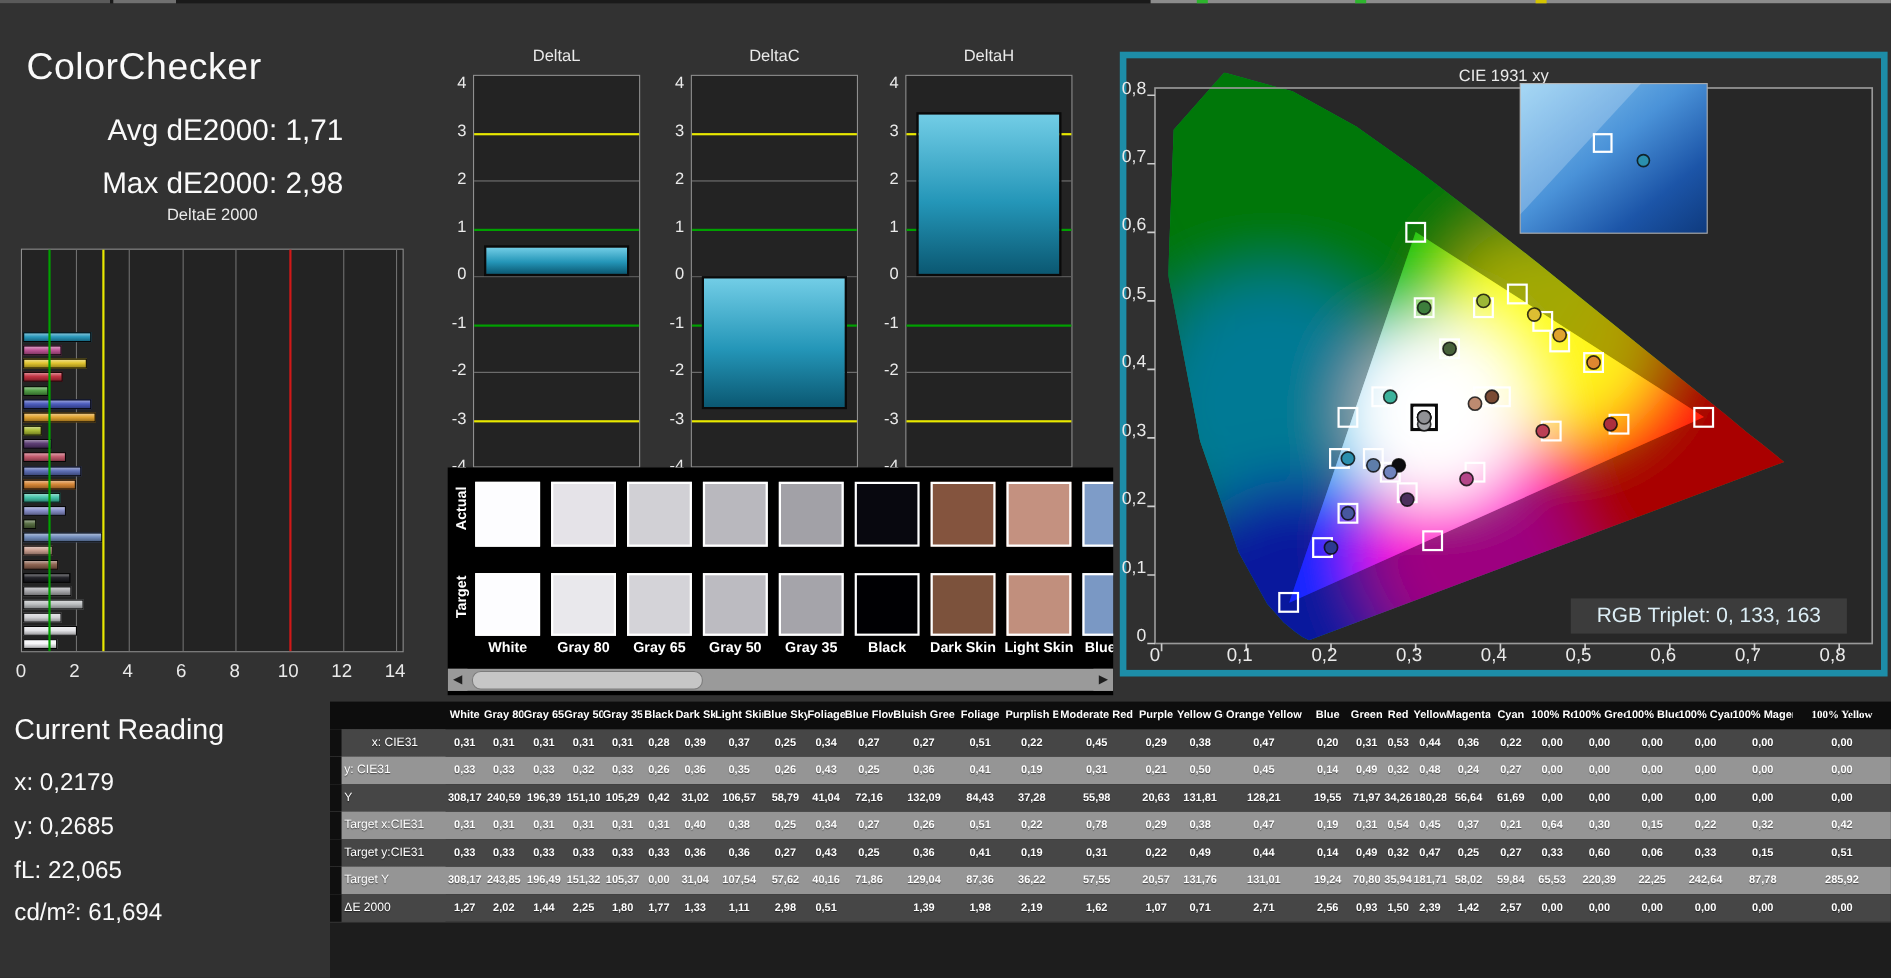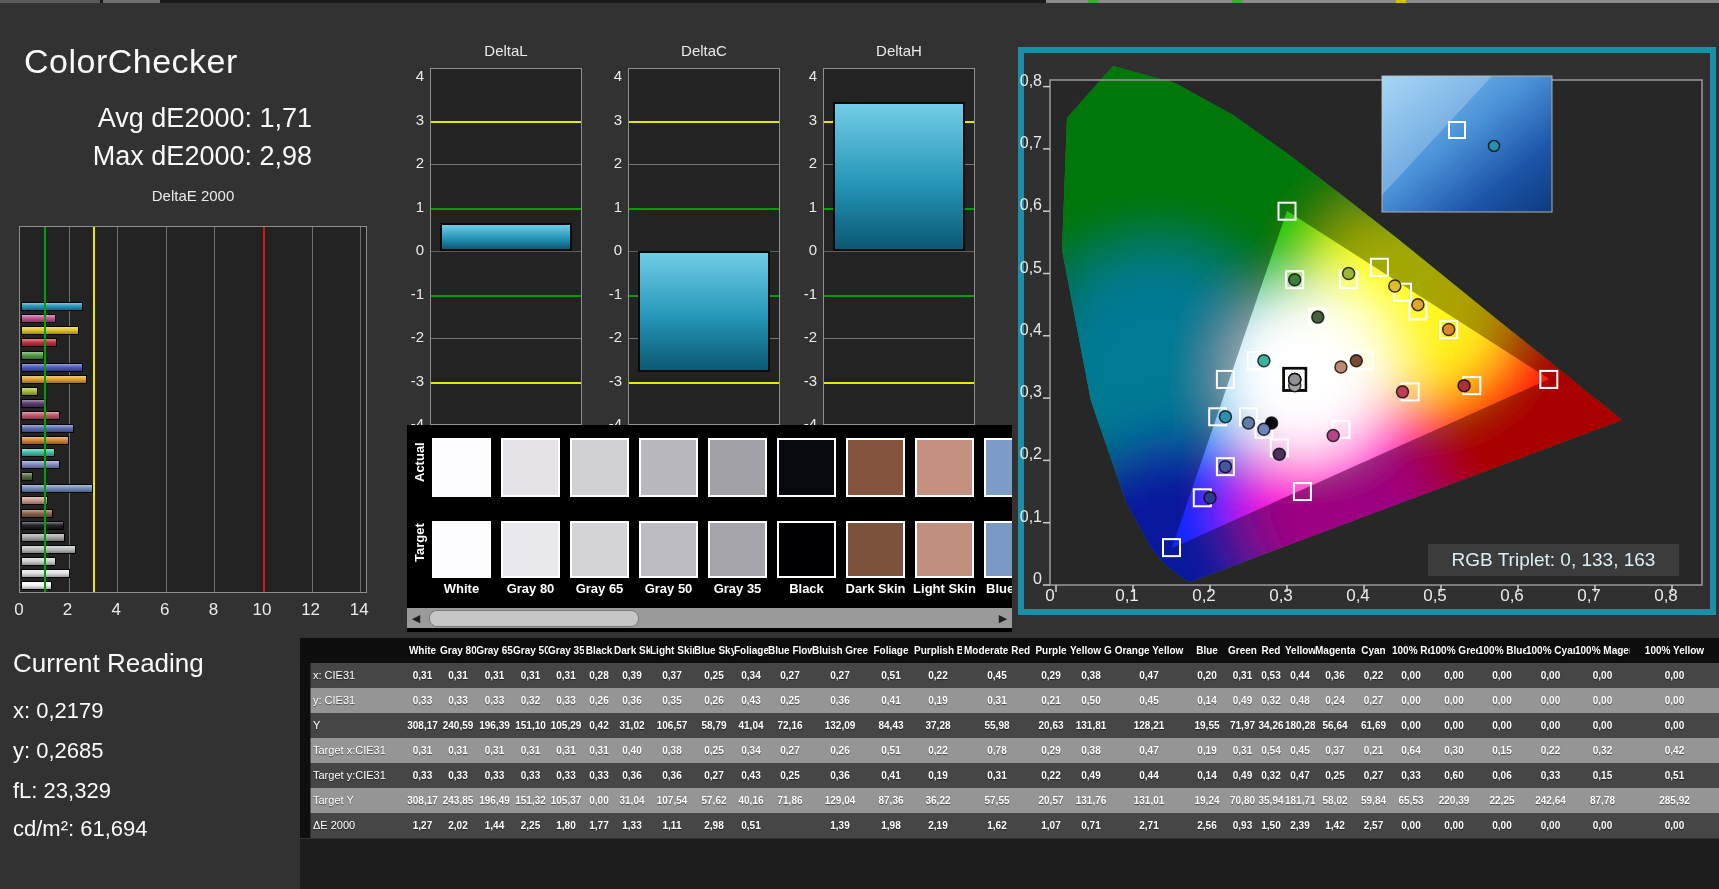--- a/index.html
+++ b/index.html
@@ -49,21 +49,21 @@
       <div class="ts-seg" style="left: 0px; width: 100px; background: rgb(90, 90, 90);"></div>
       <div class="ts-seg" style="left: 103px; width: 57px; background: rgb(112, 112, 112);"></div>
       <div class="ts-seg" style="left: 1046px; width: 673px; background: rgb(140, 140, 140);"></div>
       <div class="ts-seg" style="left: 1088px; width: 10px; background: rgb(45, 181, 45);"></div>
       <div class="ts-seg" style="left: 1232px; width: 10px; background: rgb(45, 181, 45);"></div>
       <div class="ts-seg" style="left: 1396px; width: 10px; background: rgb(212, 196, 0);"></div>
     </div>
 
   <div class="abs title-main" style="left:24px;top:42px;">ColorChecker</div>
   <div class="abs avg-line" style="left:0;top:103px;">Avg dE2000: 1,71</div>
-  <div class="abs avg-line" style="left:0;top:141px;">Max dE2000: 2,98</div>
+  <div class="abs avg-line" style="left:0;top:151px;">Max dE2000: 2,98</div>
 
   <div class="abs chart-title" style="left:19px;top:187px;width:348px;">DeltaE 2000</div>
   <div id="deltae-frame" class="frame" style="left:19px;top:226px;width:348px;height:367px;">
       <div class="gridv" style="left: 48.6px;"></div>
       <div class="gridv" style="left: 97.2px;"></div>
       <div class="gridv" style="left: 145.8px;"></div>
       <div class="gridv" style="left: 194.4px;"></div>
       <div class="gridv" style="left: 291.6px;"></div>
       <div class="gridv" style="left: 340.2px;"></div>
       <div class="gridv" style="left: 24.3px; width: 2px; background: rgb(0, 160, 0); z-index: 2;"></div>
@@ -164,21 +164,21 @@
       <div class="ylab" style="left: 783px; top: 241px;">0</div>
       <div class="ylab" style="left: 783px; top: 284.5px;">-1</div>
       <div class="ylab" style="left: 783px; top: 328px;">-2</div>
       <div class="ylab" style="left: 783px; top: 371.5px;">-3</div>
       <div class="ylab" style="left: 783px; top: 415px;">-4</div>
     </div>
 
   <div class="abs cr-title" style="left:13px;top:648px;">Current Reading</div>
   <div class="abs cr-item" style="left:13px;top:698px;">x: 0,2179</div>
   <div class="abs cr-item" style="left:13px;top:738px;">y: 0,2685</div>
-  <div class="abs cr-item" style="left:13px;top:778px;">fL: 23,329</div>
+  <div class="abs cr-item" style="left:13px;top:778px;">fL: 22,065</div>
   <div class="abs cr-item" style="left:13px;top:816px;">cd/m²: 61,694</div>
 
   <div id="swatch-panel">
       <div class="rot-label" style="top: 38px; height: 14px;">Actual</div>
       <div class="rot-label" style="top: 118px; height: 14px;">Target</div>
       <div class="swatch" style="left: 25px; top: 13px; width: 59px; height: 59px; background: rgb(253, 253, 255);"></div>
       <div class="swatch" style="left: 25px; top: 96px; width: 59px; height: 57px; background: rgb(253, 253, 255);"></div>
       <div class="swatch-label" style="left: 20px; top: 156px;">White</div>
       <div class="swatch" style="left: 94px; top: 13px; width: 59px; height: 59px; background: rgb(229, 227, 232);"></div>
       <div class="swatch" style="left: 94px; top: 96px; width: 59px; height: 57px; background: rgb(233, 232, 236);"></div>
@@ -205,20 +205,21 @@
       <div class="swatch" style="left: 577px; top: 96px; width: 59px; height: 57px; background: rgb(122, 152, 196);"></div>
       <div class="swatch-label" style="left: 572px; top: 156px;">Blue Sky</div>
       <div id="swatch-scrollbar">
         <div class="sb-arrow" style="left: 0px;">◀</div>
         <div class="sb-arrow" style="right: 0px;">▶</div>
         <div class="sb-thumb" style="left: 22px; width: 208px;"></div>
       </div>
     </div>
 
   <div id="cie-panel">
+    <div class="chart-title" style="position:absolute;left:0;top:8px;width:686px;">CIE 1931 xy</div>
     <svg id="cie-svg" width="686" height="556" style="position:absolute;left:0;top:0;">
       <defs>
         <clipPath id="clip-locus">
           <path d="M166,529 L160,526 L153,521 L143,513 L128,496 L102,449 L67,348 L38,197 L43,65 L89,13 L151,30 L209,62 L264,101 L319,143 L374,186 L427,229 L475,268 L515,300 L545,324 L564,340 L577,350 L598,367 Z"></path>
         </clipPath>
         <clipPath id="clip-tri">
           <path d="M525,326 L263,158 L148,495 Z"></path>
         </clipPath>
         <filter id="blur28" x="-60%" y="-60%" width="220%" height="220%">
           <feGaussianBlur stdDeviation="26"></feGaussianBlur>
@@ -388,24 +389,24 @@
         <div class="tcell" style="width: 29px;">Green</div>
         <div class="tcell" style="width: 28px;">Red</div>
         <div class="tcell" style="width: 30px;">Yellow</div>
         <div class="tcell" style="width: 40px;">Magenta</div>
         <div class="tcell" style="width: 37px;">Cyan</div>
         <div class="tcell" style="width: 38px;">100% Red</div>
         <div class="tcell" style="width: 48px;">100% Green</div>
         <div class="tcell" style="width: 48px;">100% Blue</div>
         <div class="tcell" style="width: 49px;">100% Cyan</div>
         <div class="tcell" style="width: 55px;">100% Magenta</div>
-        <div class="tcell" style="width: 89px;">100% Yellow</div>
+        <div class="tcell" style="width: 89px; font-family: Liberation Serif, serif;">100% Yellow</div>
       </div>
       <div class="trow" style="background: rgb(70, 70, 70);">
-        <div class="tcell tlabel" style="width: 105px; background: linear-gradient(90deg, rgb(15, 15, 15) 0px, rgb(15, 15, 15) 10px, rgb(70, 70, 70) 11px);">x: CIE31</div>
+        <div class="tcell tlabel" style="width: 105px; background: linear-gradient(90deg, rgb(15, 15, 15) 0px, rgb(15, 15, 15) 10px, rgb(70, 70, 70) 11px); text-align: center;">x: CIE31</div>
         <div class="tcell" style="width: 35px;">0,31</div>
         <div class="tcell" style="width: 36px;">0,31</div>
         <div class="tcell" style="width: 37px;">0,31</div>
         <div class="tcell" style="width: 35px;">0,31</div>
         <div class="tcell" style="width: 36px;">0,31</div>
         <div class="tcell" style="width: 30px;">0,28</div>
         <div class="tcell" style="width: 36px;">0,39</div>
         <div class="tcell" style="width: 44px;">0,37</div>
         <div class="tcell" style="width: 40px;">0,25</div>
         <div class="tcell" style="width: 34px;">0,34</div>

